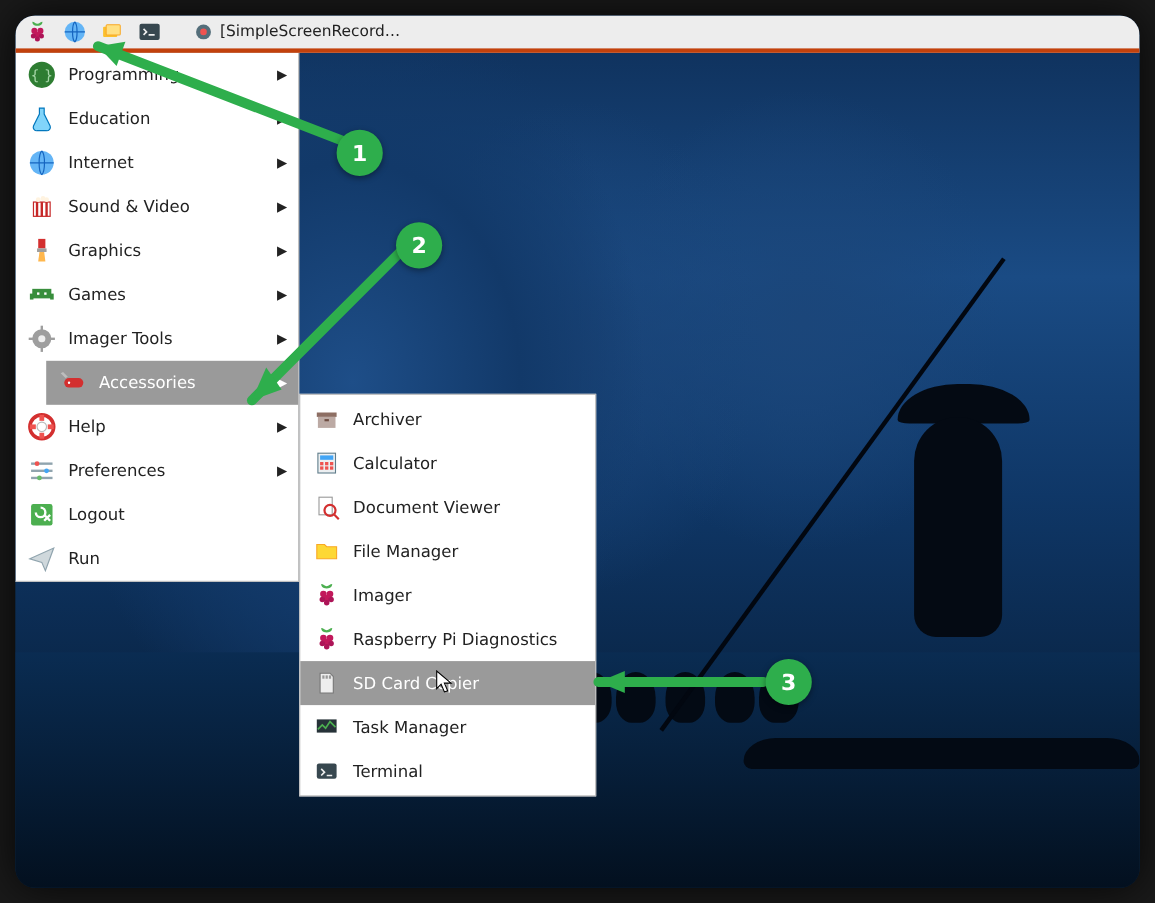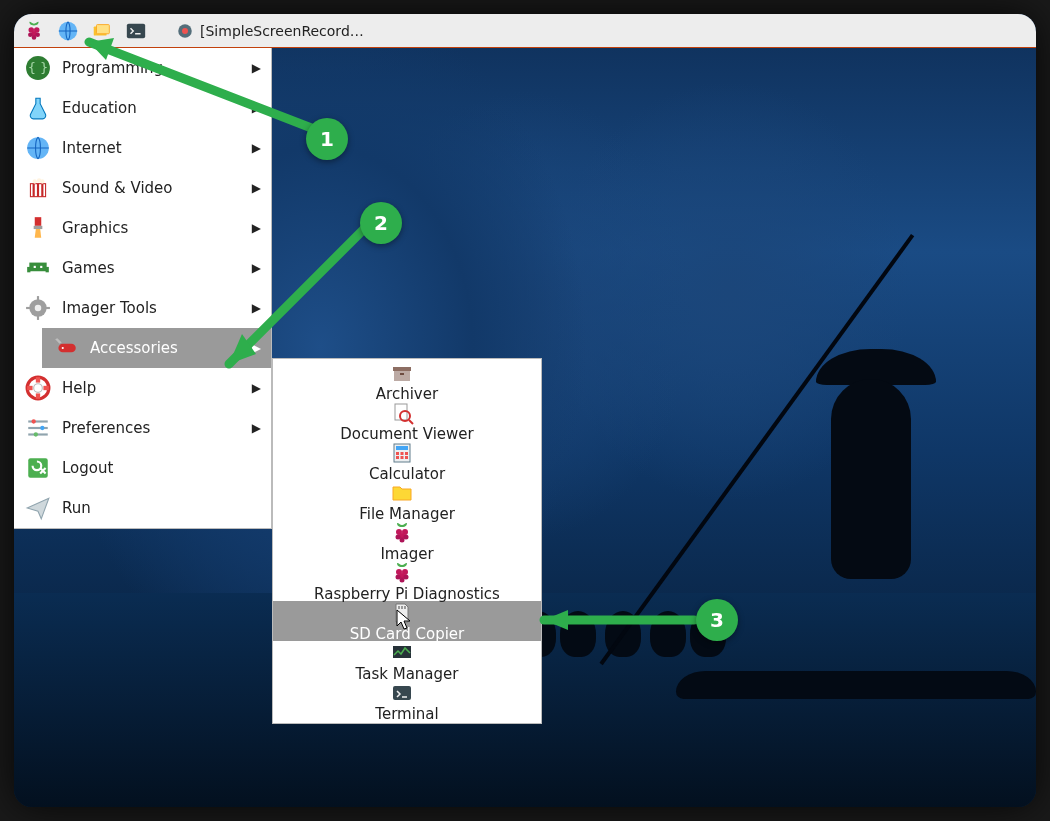--- a/index.html
+++ b/index.html
@@ -60,21 +60,21 @@
   .bird { position:absolute; bottom:150px; width:36px; height:46px; background:#030a14; border-radius:50% 50% 40% 40%; }
   .bird.b1{ right:310px; } .bird.b2{ right:350px; } .bird.b3{ right:395px; }
   .bird.b4{ right:440px; } .bird.b5{ right:480px; }
 
   
   .taskbar {
     position: absolute;
     top:0; left:0; right:0;
     height: 34px;
     background: #ededed;
-    border-bottom: 1px solid #c2410c;
+    border-bottom: 4px solid #c2410c;
     display: flex;
     align-items: center;
     padding: 0 6px;
     gap: 6px;
     z-index: 30;
   }
   .tb-icon {
     width: 28px; height: 26px;
     display:flex; align-items:center; justify-content:center;
     border-radius:3px;
@@ -122,21 +122,20 @@
     z-index:25;
     padding:2px 0;
   }
   .sub-item {
     display:flex; align-items:center;
     height:40px;
     padding:0 10px;
     font-size:15px;
     color:#222;
     cursor:pointer;
-    flex-direction:column;
   }
   .sub-item .mi-icon { width:28px; height:28px; margin-right:10px; display:flex; align-items:center; justify-content:center; }
   .sub-item .mi-icon svg{ width:24px; height:24px; }
   .sub-item.hover { background:#9a9a9a; color:#fff; }
 
   
   .badge {
     position:absolute;
     width:42px; height:42px; border-radius:50%;
     background:#2eae4c;
@@ -363,47 +362,47 @@
             <rect x="3" y="6" width="18" height="4" fill="#8d6e63"></rect>
             <rect x="4" y="10" width="16" height="10" fill="#bcaaa4"></rect>
             <rect x="10" y="12" width="4" height="2" fill="#6d4c41"></rect>
           </svg>
         </span>
       <span>Archiver</span>
     </div>
     <div class="sub-item">
       <span class="mi-icon">
           <svg viewBox="0 0 24 24">
-            <rect x="5" y="3" width="12" height="16" fill="#fff" stroke="#999"></rect>
-            <circle cx="15" cy="15" r="5" fill="none" stroke="#d32f2f" stroke-width="2"></circle>
-            <line x1="19" y1="19" x2="23" y2="23" stroke="#d32f2f" stroke-width="2"></line>
-          </svg>
-        </span>
-      <span>Document Viewer</span>
-    </div>
-    <div class="sub-item">
-      <span class="mi-icon">
-          <svg viewBox="0 0 24 24">
             <rect x="4" y="3" width="16" height="18" fill="#eceff1" stroke="#607d8b"></rect>
             <rect x="6" y="5" width="12" height="4" fill="#42a5f5"></rect>
             <g fill="#ef5350">
               <rect x="6" y="11" width="3" height="3"></rect>
               <rect x="10.5" y="11" width="3" height="3"></rect>
               <rect x="15" y="11" width="3" height="3"></rect>
               <rect x="6" y="15" width="3" height="3"></rect>
               <rect x="10.5" y="15" width="3" height="3"></rect>
               <rect x="15" y="15" width="3" height="3"></rect>
             </g>
           </svg>
         </span>
       <span>Calculator</span>
     </div>
     <div class="sub-item">
       <span class="mi-icon">
           <svg viewBox="0 0 24 24">
+            <rect x="5" y="3" width="12" height="16" fill="#fff" stroke="#999"></rect>
+            <circle cx="15" cy="15" r="5" fill="none" stroke="#d32f2f" stroke-width="2"></circle>
+            <line x1="19" y1="19" x2="23" y2="23" stroke="#d32f2f" stroke-width="2"></line>
+          </svg>
+        </span>
+      <span>Document Viewer</span>
+    </div>
+    <div class="sub-item">
+      <span class="mi-icon">
+          <svg viewBox="0 0 24 24">
             <path d="M3 6h7l2 2h9v11H3z" fill="#fdd835" stroke="#f9a825"></path>
           </svg>
         </span>
       <span>File Manager</span>
     </div>
     <div class="sub-item">
       <span class="mi-icon">
           <svg viewBox="0 0 24 24">
             <path fill="#4caf50" d="M7 2c2 0 3 2 5 2s3-2 5-2c0 2-1 4-5 4S7 4 7 2z"></path>
             <circle cx="9" cy="11" r="3" fill="#c2185b"></circle>

